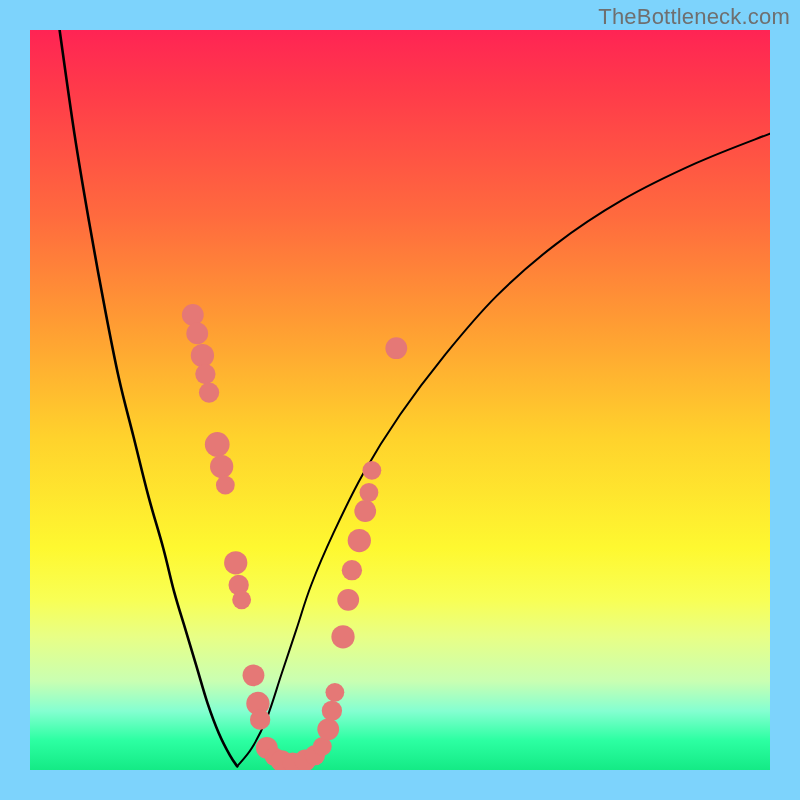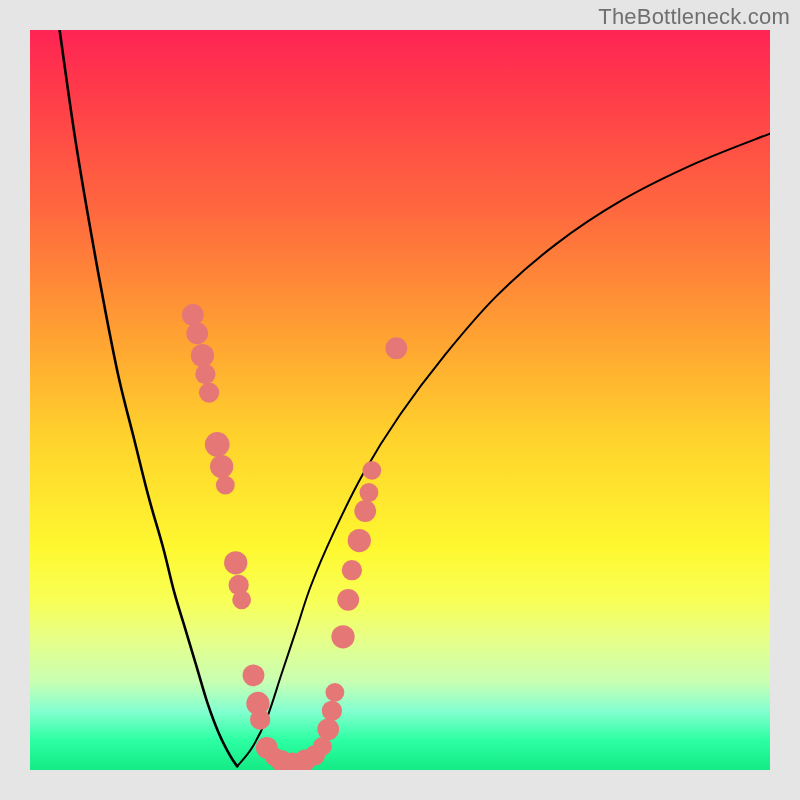--- a/index.html
+++ b/index.html
@@ -8,21 +8,21 @@
     width: 800px;
     height: 800px;
     background: #000;
     font-family: Arial, Helvetica, sans-serif;
     overflow: hidden;
   }
   .frame {
     position: relative;
     width: 800px;
     height: 800px;
-    background: #e5e5e5;
+    background: #7dd3fc;
   }
   .watermark {
     position: absolute;
     top: 4px;
     right: 10px;
     color: #6f6f6f;
     font-size: 22px;
     font-weight: 500;
     letter-spacing: 0.2px;
     z-index: 30;

